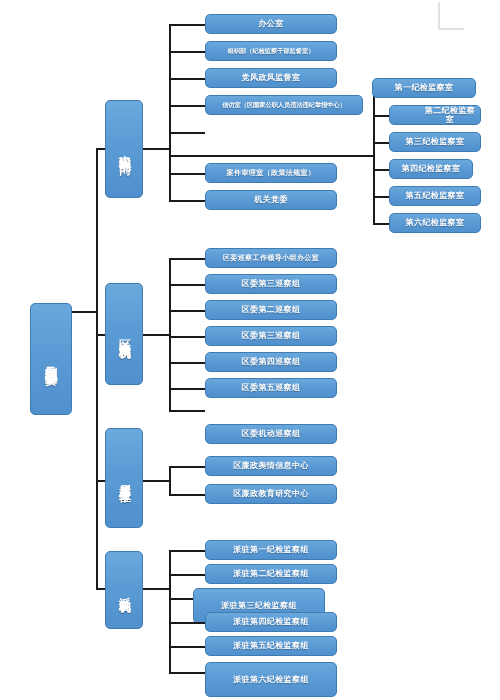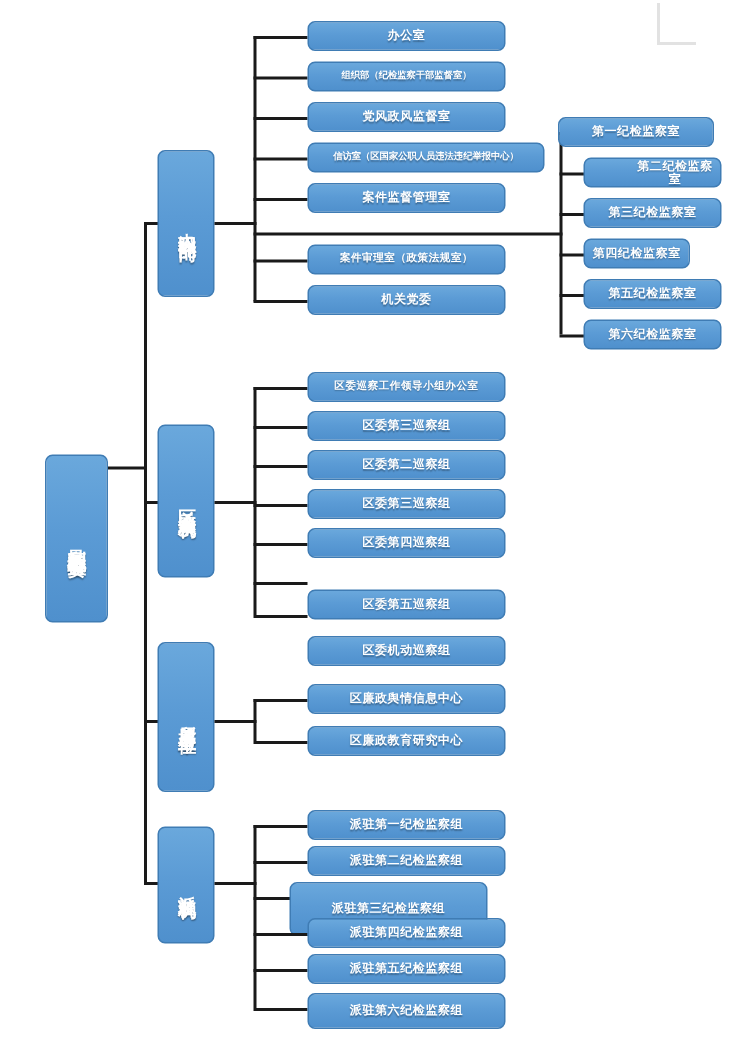--- a/index.html
+++ b/index.html
@@ -81,42 +81,41 @@
   <div class="ln h" style="left:169px;top:51px;width:36px;"></div>
   <div class="node leaf tiny" style="left:205px;top:41px;width:132px;height:20px;">组织部（纪检监察干部监督室）</div>
 
   <div class="ln h" style="left:169px;top:78px;width:36px;"></div>
   <div class="node leaf" style="left:205px;top:68px;width:132px;height:20px;">党风政风监督室</div>
 
   <div class="ln h" style="left:169px;top:105px;width:36px;"></div>
   <div class="node leaf tiny" style="left:205px;top:95px;width:158px;height:20px;">信访室（区国家公职人员违法违纪举报中心）</div>
 
   <div class="ln h" style="left:169px;top:132px;width:36px;"></div>
-  <div class="node leaf" style="left:205px;top:122px;width:132px;height:20px;">案件监督管理室</div>
 
   <div class="ln h" style="left:169px;top:173px;width:36px;"></div>
   <div class="node leaf small" style="left:205px;top:163px;width:132px;height:20px;">案件审理室（政策法规室）</div>
 
   <div class="ln h" style="left:169px;top:200px;width:36px;"></div>
   <div class="node leaf" style="left:205px;top:190px;width:132px;height:20px;">机关党委</div>
 
   <div class="ln h" style="left:169px;top:155px;width:206px;"></div>
   <div class="ln v" style="left:373px;top:88px;height:135px;"></div>
 
   <div class="ln h" style="left:373px;top:88px;width:18px;"></div>
   <div class="node leaf" style="left:372px;top:78px;width:104px;height:20px;">第一纪检监察室</div>
 
   <div class="ln h" style="left:373px;top:115px;width:18px;"></div>
   <div class="node leaf" style="left:389px;top:105px;width:92px;height:20px;padding-left:33px;">第二纪检监察室</div>
 
   <div class="ln h" style="left:373px;top:142px;width:18px;"></div>
   <div class="node leaf" style="left:389px;top:132px;width:92px;height:20px;text-align:center;">第三纪检监察室</div>
 
   <div class="ln h" style="left:373px;top:169px;width:18px;"></div>
-  <div class="node leaf" style="left:389px;top:159px;width:71px;height:20px;">第四纪检监察室</div>
+  <div class="node leaf" style="left:389px;top:159px;width:84px;height:20px;">第四纪检监察室</div>
 
   <div class="ln h" style="left:373px;top:196px;width:18px;"></div>
   <div class="node leaf" style="left:389px;top:186px;width:92px;height:20px;">第五纪检监察室</div>
 
   <div class="ln h" style="left:373px;top:223px;width:18px;"></div>
   <div class="node leaf" style="left:389px;top:213px;width:92px;height:20px;">第六纪检监察室</div>
 
   <div class="ln h" style="left:96px;top:334px;width:10px;"></div>
   <div class="node vert" style="left:105px;top:283px;width:38px;height:102px;">区委巡察机构</div>
 
@@ -132,21 +131,21 @@
   <div class="ln h" style="left:169px;top:310px;width:36px;"></div>
   <div class="node leaf" style="left:205px;top:300px;width:132px;height:20px;">区委第二巡察组</div>
 
   <div class="ln h" style="left:169px;top:336px;width:36px;"></div>
   <div class="node leaf" style="left:205px;top:326px;width:132px;height:20px;">区委第三巡察组</div>
 
   <div class="ln h" style="left:169px;top:362px;width:36px;"></div>
   <div class="node leaf" style="left:205px;top:352px;width:132px;height:20px;">区委第四巡察组</div>
 
   <div class="ln h" style="left:169px;top:388px;width:36px;"></div>
-  <div class="node leaf" style="left:205px;top:393px;width:132px;height:20px;">区委第五巡察组</div>
+  <div class="node leaf" style="left:205px;top:378px;width:132px;height:20px;">区委第五巡察组</div>
 
   <div class="ln h" style="left:169px;top:410px;width:36px;"></div>
   <div class="node leaf" style="left:205px;top:400px;width:132px;height:20px;margin-top:24px;">区委机动巡察组</div>
 
   <div class="ln h" style="left:96px;top:480px;width:10px;"></div>
   <div class="node vert" style="left:105px;top:428px;width:38px;height:100px;">所属事业单位</div>
 
   <div class="ln h" style="left:143px;top:480px;width:28px;"></div>
   <div class="ln v" style="left:169px;top:466px;height:28px;"></div>
 
@@ -171,15 +170,15 @@
   <div class="ln h" style="left:169px;top:598px;width:36px;"></div>
   <div class="node leaf" style="left:193px;top:588px;width:132px;height:36px;">派驻第三纪检监察组</div>
 
   <div class="ln h" style="left:169px;top:622px;width:36px;"></div>
   <div class="node leaf" style="left:205px;top:612px;width:132px;height:20px;">派驻第四纪检监察组</div>
 
   <div class="ln h" style="left:169px;top:646px;width:36px;"></div>
   <div class="node leaf" style="left:205px;top:636px;width:132px;height:20px;">派驻第五纪检监察组</div>
 
   <div class="ln h" style="left:169px;top:672px;width:36px;"></div>
-  <div class="node leaf" style="left:205px;top:662px;width:132px;height:24px;">派驻第六纪检监察组</div>
+  <div class="node leaf" style="left:205px;top:662px;width:132px;height:35px;">派驻第六纪检监察组</div>
 
 </div>
 
 </body></html>

